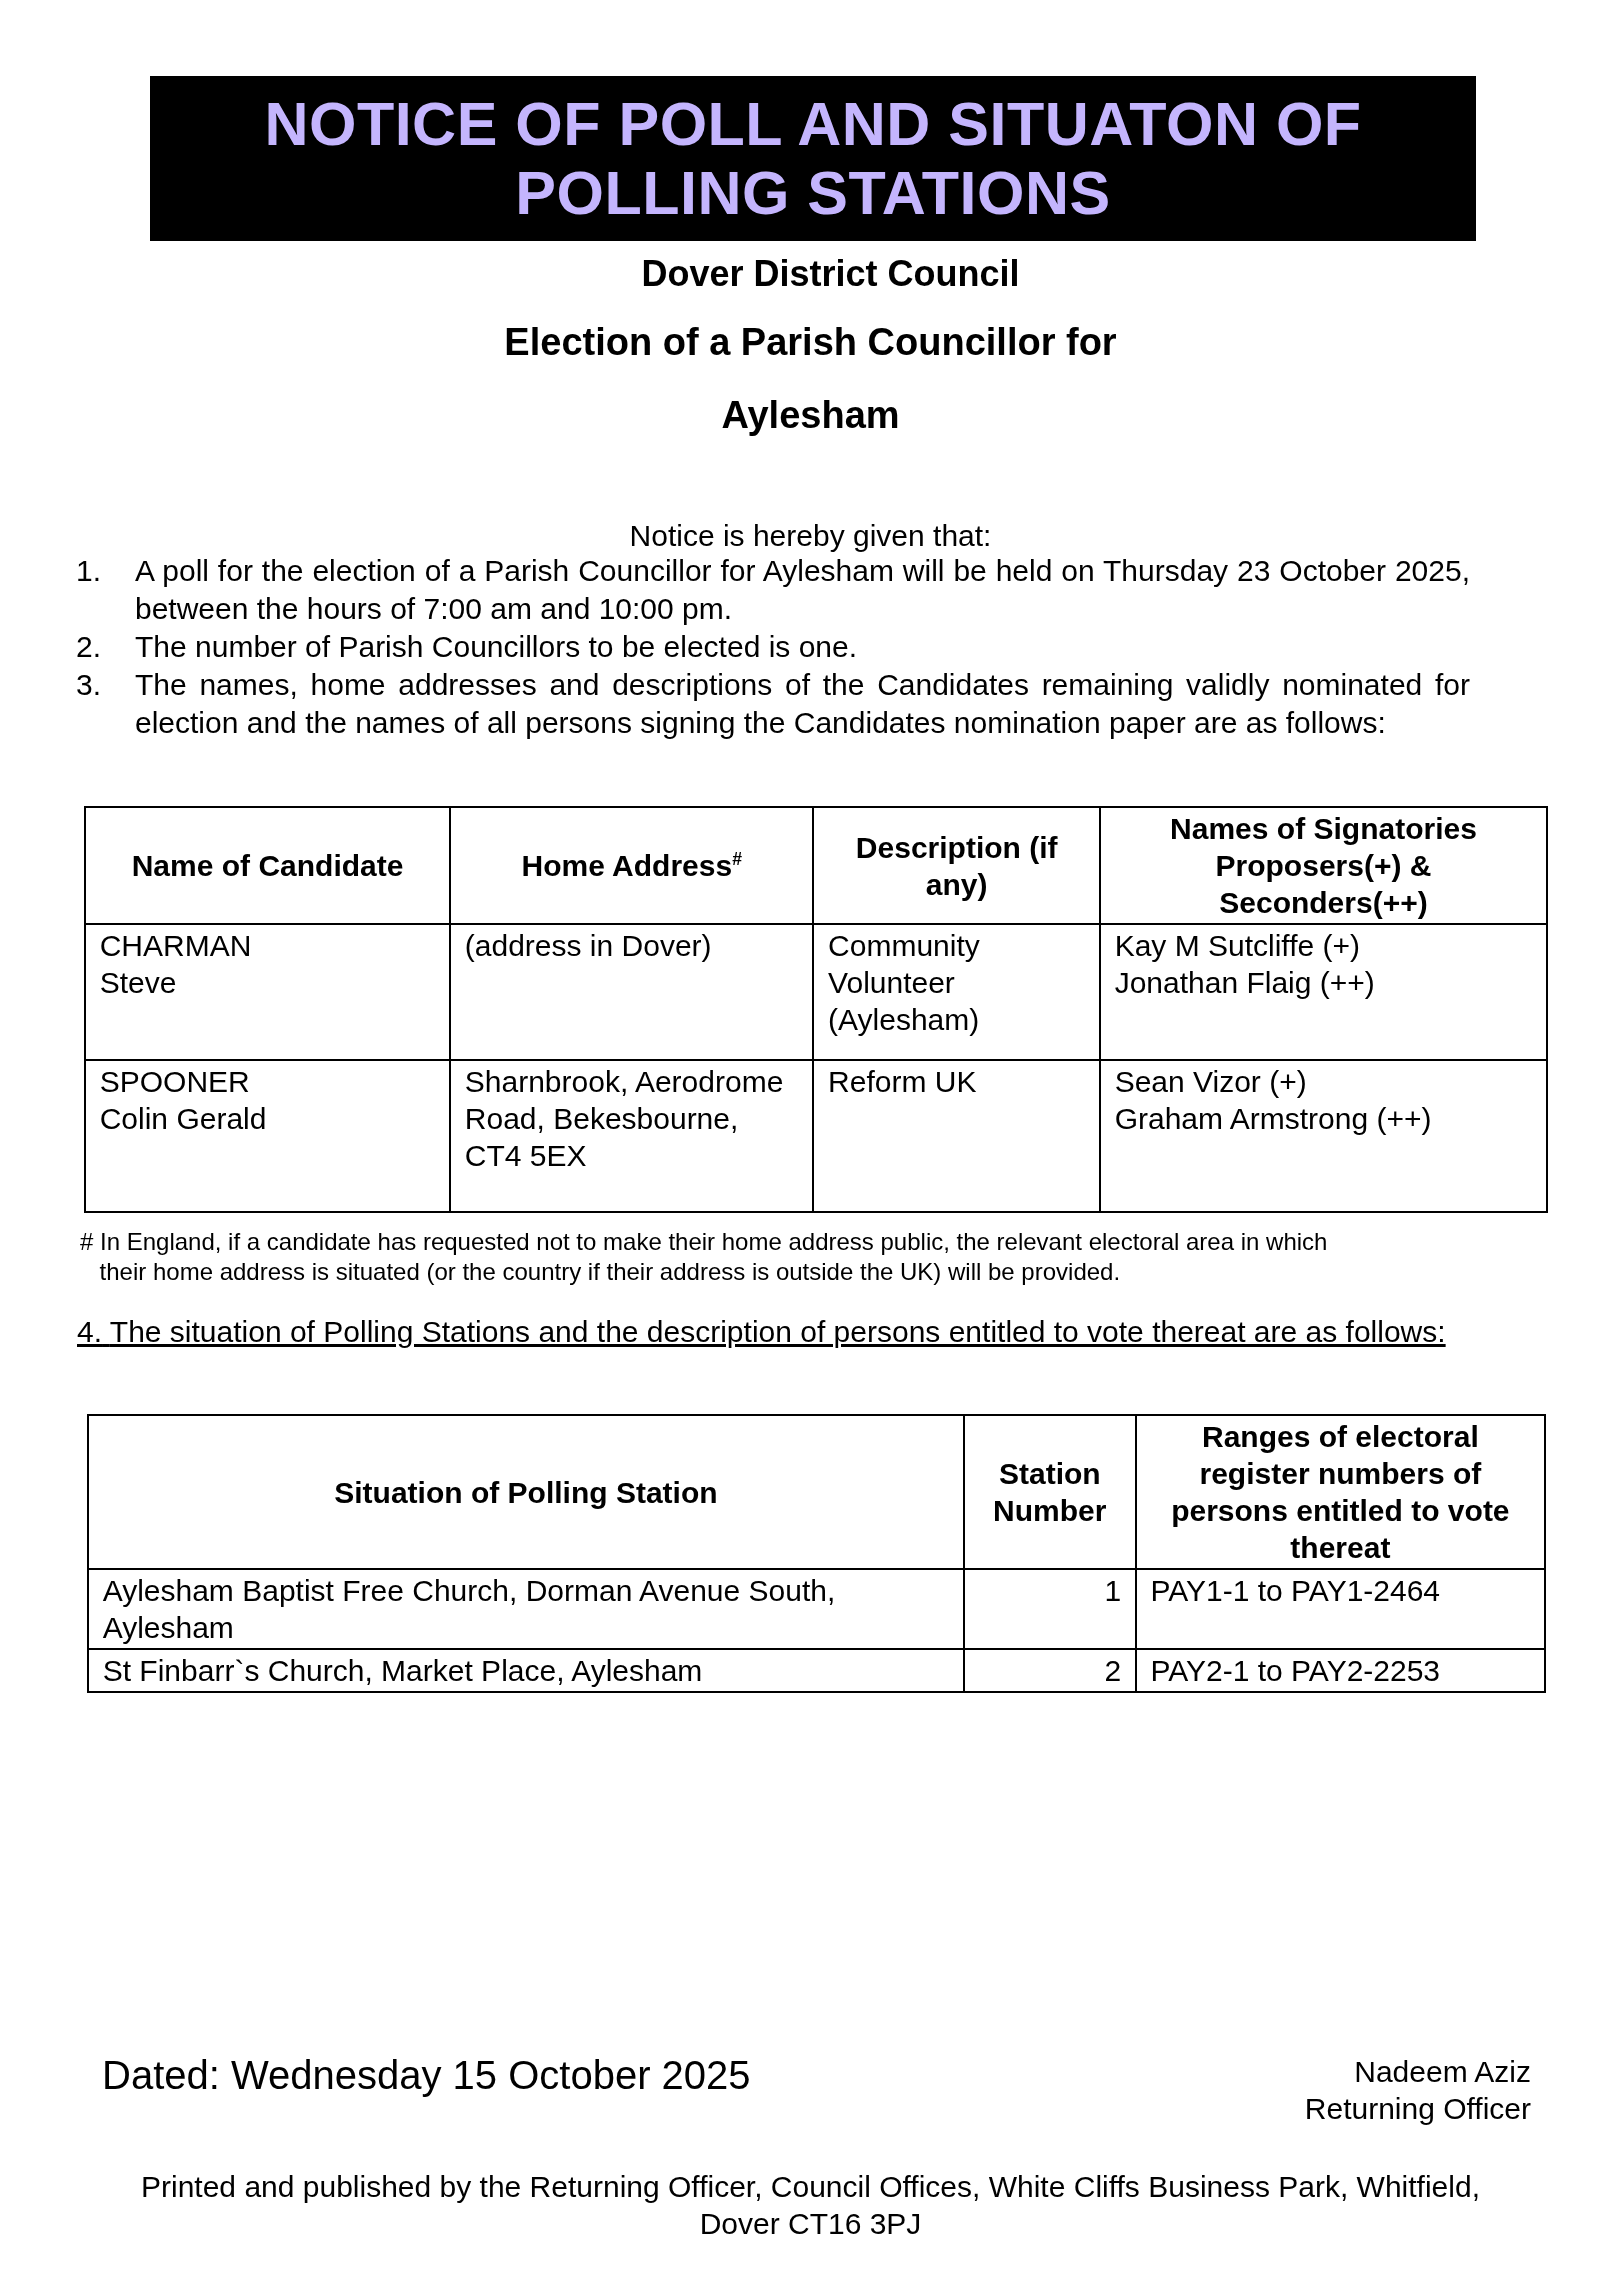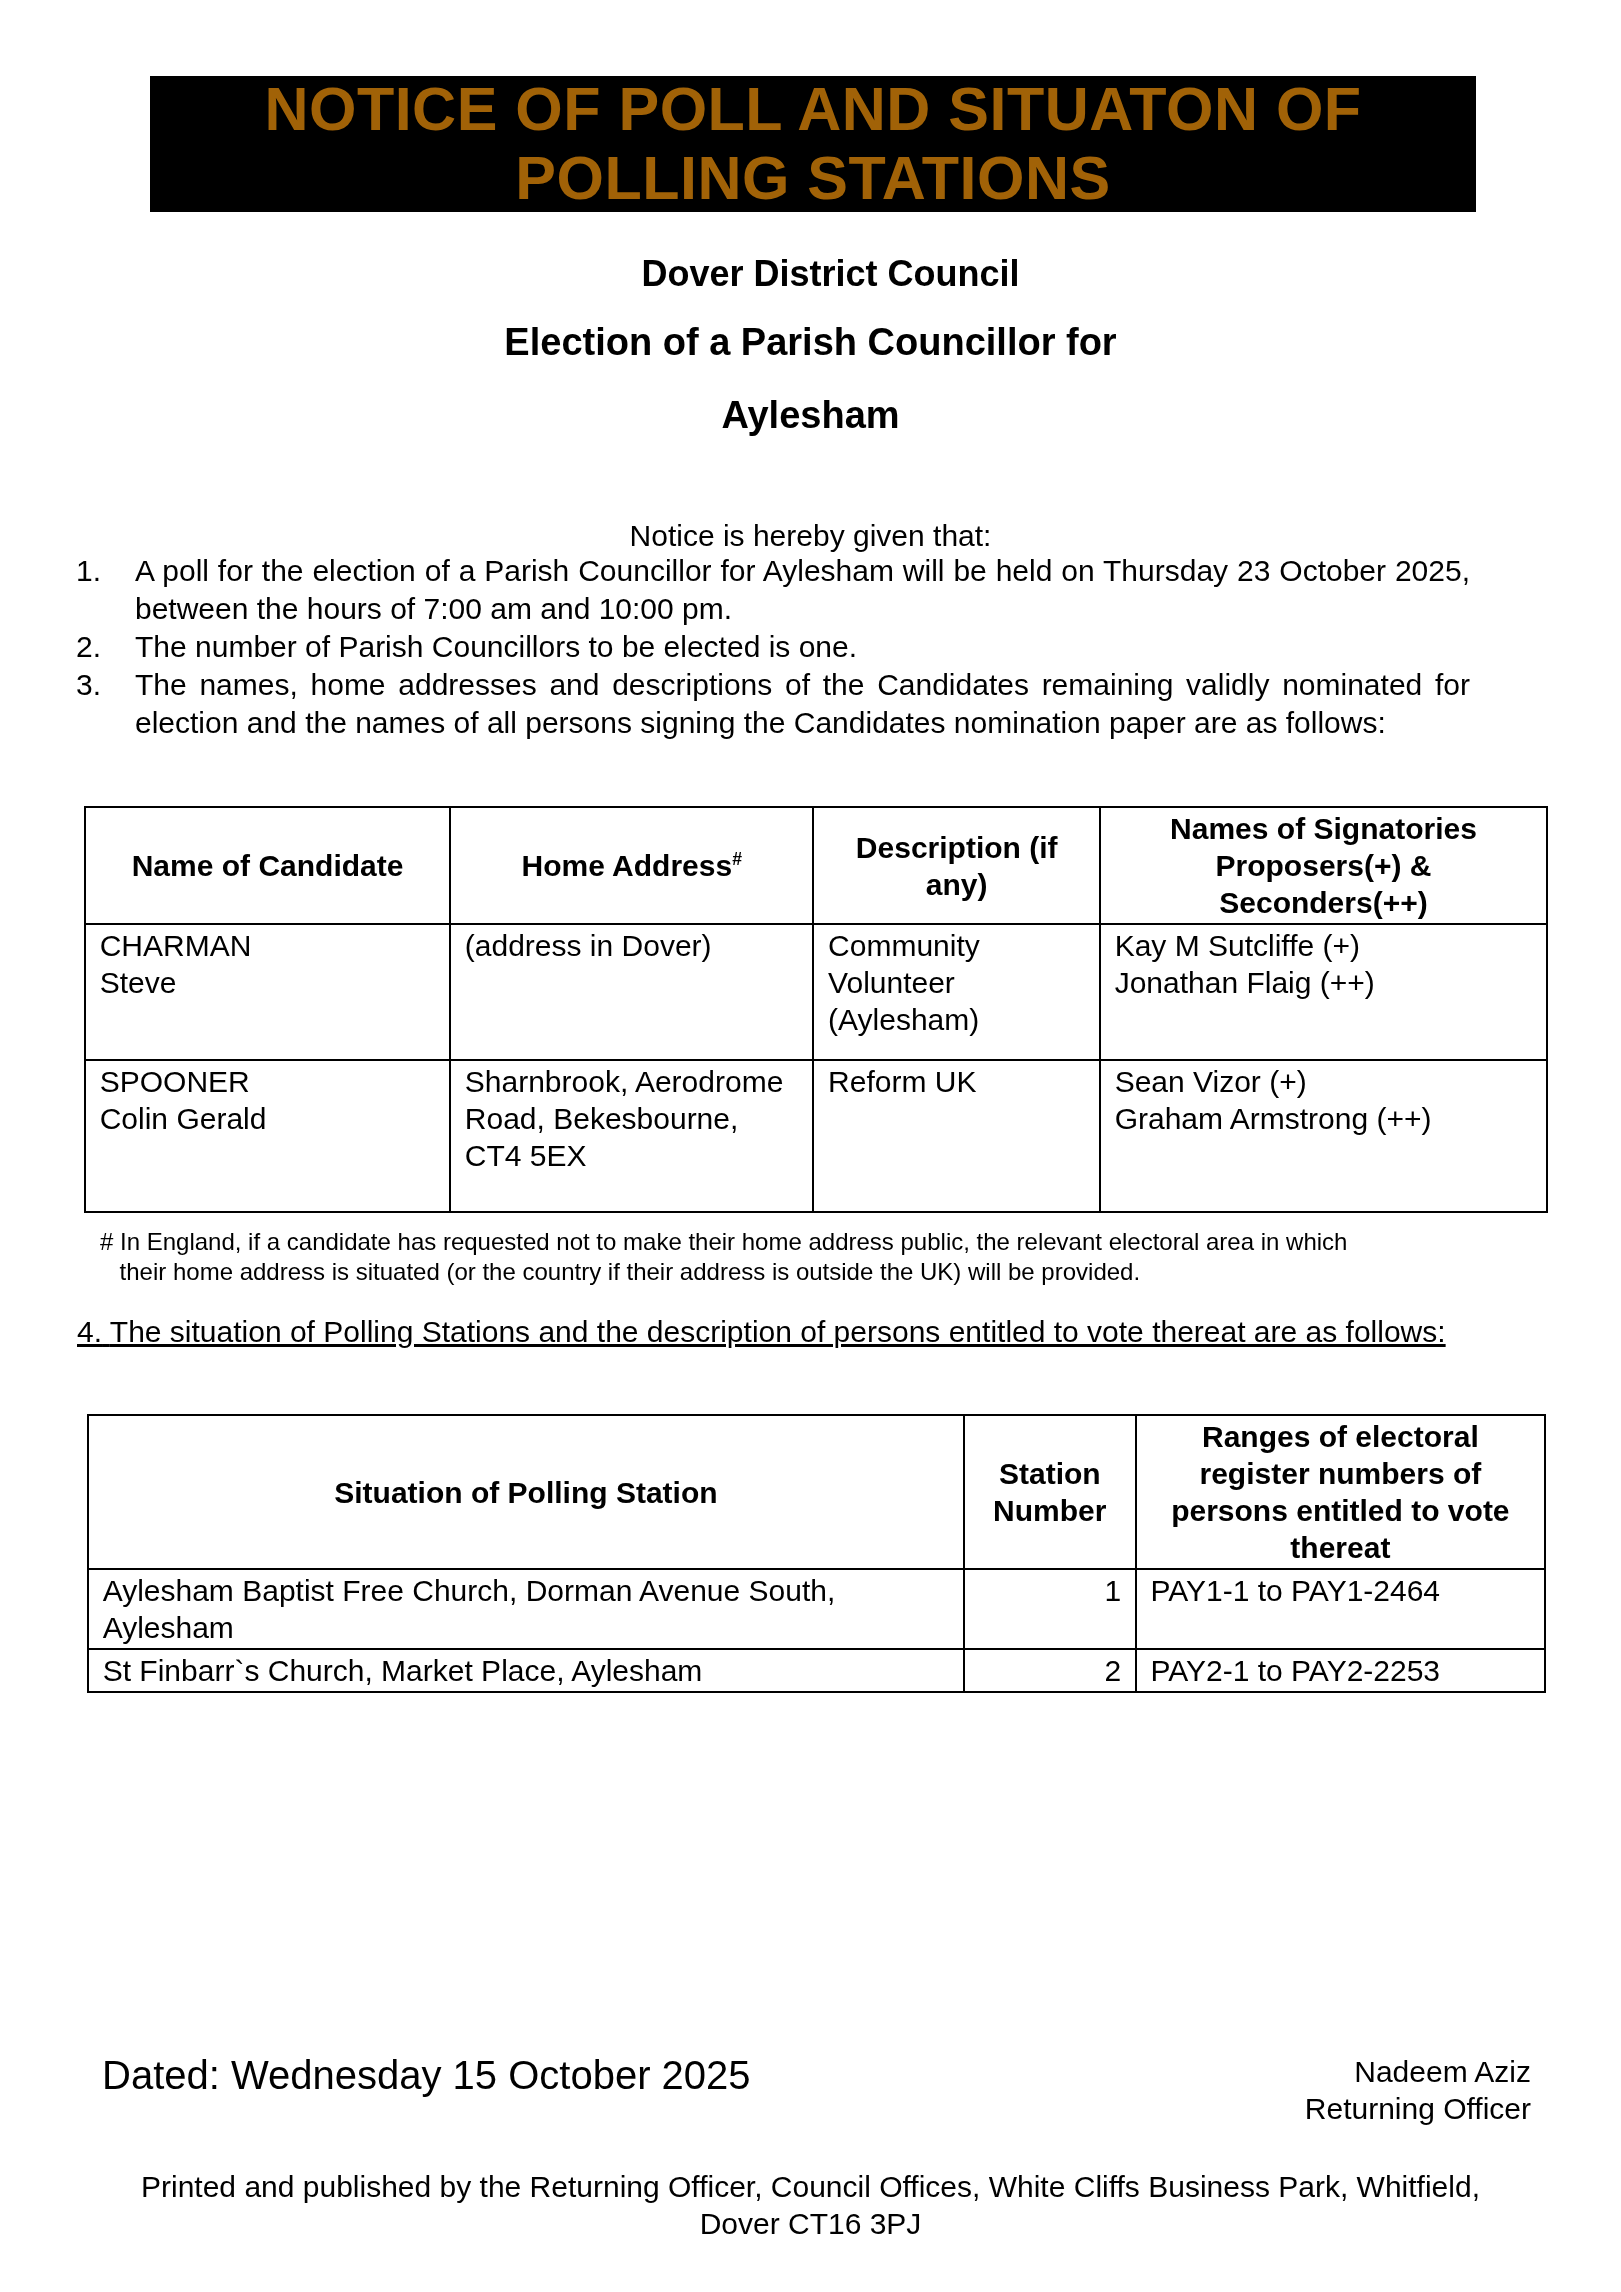--- a/index.html
+++ b/index.html
@@ -1,33 +1,33 @@
 <!DOCTYPE html>
 <html><head>
 <meta charset="utf-8">
 <style>
   html, body { margin: 0; padding: 0; background: #ffffff; }
   body { width: 1621px; height: 2293px; position: relative; overflow: hidden;
          font-family: "Liberation Sans", "DejaVu Sans", sans-serif; color: #000; }
   .abs { position: absolute; }
-  .banner { left: 150px; top: 76px; width: 1326px; height: 136px; background: #000; color: #a16207;
+  .banner { left: 150px; top: 76px; width: 1326px; height: 165px; background: #000; color: #c4b5fd;
             font-weight: bold; font-size: 61px; line-height: 69px; text-align: center;
             display: flex; flex-direction: column; justify-content: center; letter-spacing: 0.5px; }
   .council { left: 0; width: 1621px; top: 253px; text-align: center; font-weight: bold; font-size: 36px; padding-left: 20px; }
   .title { left: 0; width: 1621px; text-align: center; font-weight: bold; font-size: 38px; }
   .notice-head { left: 0; width: 1621px; top: 519px; text-align: center; font-weight: normal; font-size: 30px; }
   .list { left: 76px; top: 552px; width: 1394px; font-size: 30px; line-height: 38px; }
   .li { display: flex; }
   .li .num { width: 59px; flex: none; }
   .li .txt { flex: 1; text-align: justify; }
   table { border-collapse: collapse; position: absolute; font-size: 30px; }
   td, th { border: 2.9px solid #000; vertical-align: top; padding: 2px 13.7px; line-height: 37px; }
   th { font-weight: bold; text-align: center; vertical-align: middle; }
   .cand { left: 84px; top: 806px; width: 1464px; }
-  .footnote { left: 100px; top: 1227px; width: 1451px; font-size: 24px; line-height: 30px; }
+  .footnote { left: 80px; top: 1227px; width: 1451px; font-size: 24px; line-height: 30px; }
   .footnote .l2 { padding-left: 19.6px; }
   .item4 { left: 116px; top: 1313px; width: 1421px; font-size: 30px; line-height: 38px; text-decoration: underline; }
   .stations { left: 87px; top: 1414px; width: 1459px; }
   .dated { left: 102px; top: 2053px; font-size: 40px; text-align: center; }
   .sig { right: 90px; top: 2053px; font-size: 30px; text-align: right; line-height: 37px; }
   .printed { left: 0; width: 1621px; top: 2168px; text-align: center; font-size: 30px; line-height: 37px; }
   sup { font-size: 17.6px; vertical-align: super; line-height: 0; }
 </style>
 </head>
 <body>

